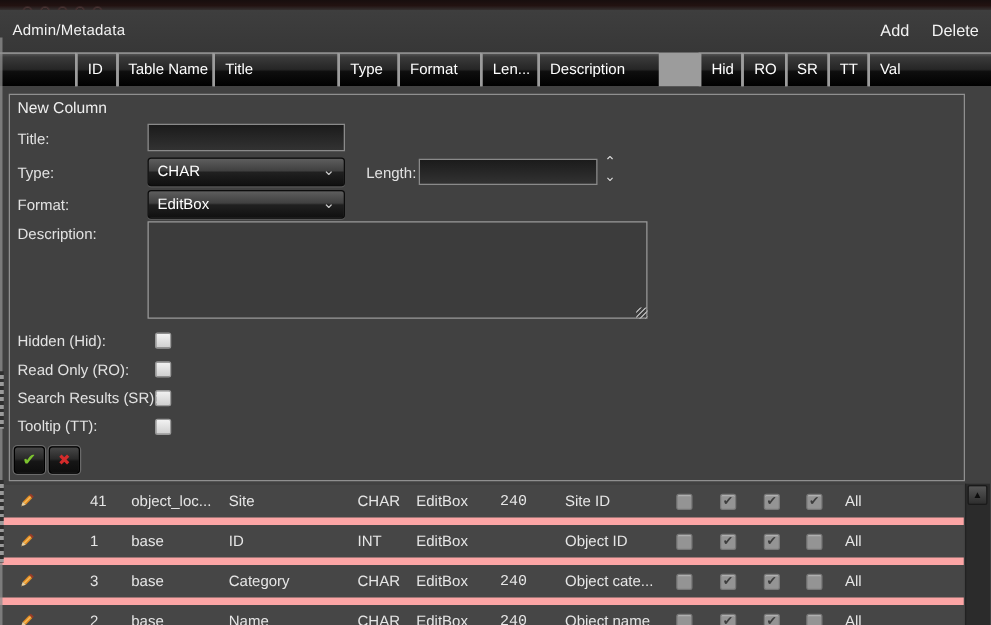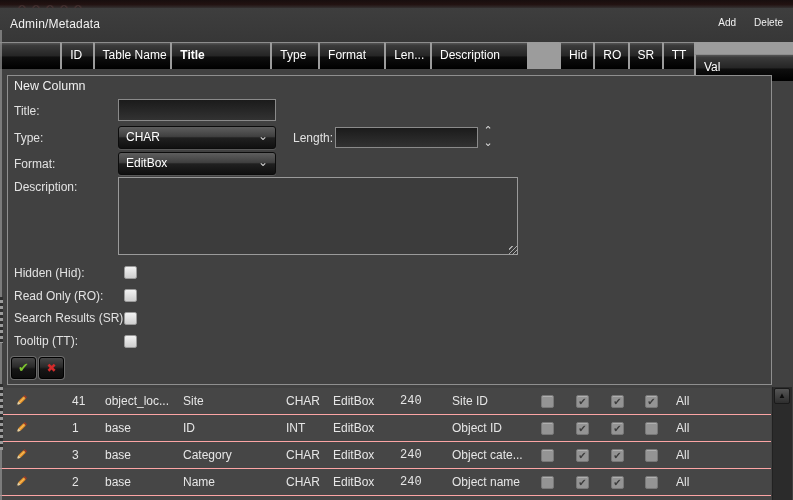--- a/index.html
+++ b/index.html
@@ -15,21 +15,21 @@
       radial-gradient(circle at 50px 9px, transparent 2.5px, #4a3434 3px, transparent 4.5px),
       radial-gradient(circle at 64px 9px, transparent 2.5px, #4a3434 3px, transparent 4.5px),
       radial-gradient(circle at 78px 9px, transparent 2.5px, #4a3434 3px, transparent 4.5px),
       linear-gradient(180deg,#170e0e 0%,#221211 55%,#343030 100%);}
 
   
   .titlebar{position:absolute;left:0;top:8px;width:793px;height:34px;
     background:linear-gradient(180deg,#3e3e3e,#373737);
     border-bottom:1px solid #2f2f2f;color:#f2f2f2;}
   .titlebar .crumb{position:absolute;left:10px;top:9px;font-size:12px;letter-spacing:.2px;}
-  .titlebar .actions{position:absolute;right:10px;top:9px;display:flex;gap:18px;font-size:10px;}
+  .titlebar .actions{position:absolute;right:10px;top:9px;display:flex;gap:18px;font-size:13px;}
   .titlebar .actions span{cursor:default;}
 
   
   .gridheader{position:absolute;left:0;top:42px;width:793px;height:27px;display:flex;
     background:#9c9c9c;}
   .hcell{box-sizing:border-box;height:27px;line-height:25px;color:#fff;font-size:12px;
     padding-left:8px;overflow:hidden;white-space:nowrap;
     border-left:2px solid #9c9c9c;border-top:1px solid #8d8d8d;
     background:linear-gradient(180deg,#555 0%,#3a3a3a 10%,#262626 48%,#0e0e0e 55%,#000 100%);}
   .hcell:first-child{border-left:none;}
@@ -67,21 +67,21 @@
   .iconbtn{position:absolute;width:25px;height:22px;box-sizing:border-box;
     border:1px solid #000;border-radius:3px;cursor:default;text-align:center;line-height:20px;
     background:linear-gradient(180deg,#474747 0%,#2a2a2a 45%,#161616 55%,#0d0d0d 100%);
     box-shadow:0 0 0 1px #6a6a6a;font-size:13px;}
   .iconbtn.ok{color:#7cc32f;}
   .iconbtn.cancel{color:#d42b2b;font-size:12px;}
 
   
   .gridrows{position:absolute;left:0;top:388px;width:771px;height:112px;background:#464646;}
   .grid-row{position:relative;width:771px;height:26px;background:#464646;
-    border-bottom:1px solid #fca5a5;}
+    border-bottom:6px solid #fca5a5;}
   .rcell{position:absolute;top:0;line-height:26px;color:#e6e6e6;font-size:12px;white-space:nowrap;}
   .c-edit{left:13px;top:5px;line-height:0;}
   .c-id{left:72px;} .c-table{left:105px;} .c-title{left:183px;} .c-type{left:286px;}
   .c-format{left:333px;} .c-len{left:400px;font-family:Liberation Mono, monospace;} .c-desc{left:452px;} .c-val{left:676px;}
   .cb{position:absolute;top:7px;width:13px;height:13px;box-sizing:border-box;
     border:1px solid #787878;border-radius:2px;background:#949494;
     box-shadow:inset 0 1px 0 rgba(255,255,255,.25);text-align:center;cursor:default;}
   .cb.checked::after{content:"✔";color:#3d3d3d;font-size:10px;line-height:11px;display:block;}
 
   
@@ -109,30 +109,30 @@
     <span class="actions">
       <span>Add</span>
       <span>Delete</span>
     </span>
   </div>
 
   <div class="gridheader">
       <div class="hcell" style="width: 62px;"></div>
       <div class="hcell" style="width: 33px;">ID</div>
       <div class="hcell" style="width: 80px;">Table Name</div>
-      <div class="hcell" style="width: 103px; font-weight: bold;">Title</div>
+      <div class="hcell" style="width: 103px;">Title</div>
       <div class="hcell" style="width: 49px;">Type</div>
       <div class="hcell" style="width: 68px;">Format</div>
       <div class="hcell" style="width: 47px;">Len...</div>
       <div class="hcell" style="width: 100px;">Description</div>
       <div class="hcell" style="width: 35px; margin-left: 32px;">Hid</div>
       <div class="hcell" style="width: 35px;">RO</div>
       <div class="hcell" style="width: 35px;">SR</div>
       <div class="hcell" style="width: 33px;">TT</div>
-      <div class="hcell" style="width: 102px; margin-top: 12px;">Val</div>
+      <div class="hcell" style="width: 102px;">Val</div>
     </div>
 
   <div class="panel">
     <div class="ptitle">New Column</div>
 
     <div class="flabel" style="left:6px;top:28px">Title:</div>
     <input class="tinput" style="left: 110px; top: 23px; width: 158px; height: 22px;" type="text" value="">
 
     <div class="flabel" style="left:6px;top:55px">Type:</div>
     <div class="dselect" style="left:110px;top:50px;width:158px;height:23px">

